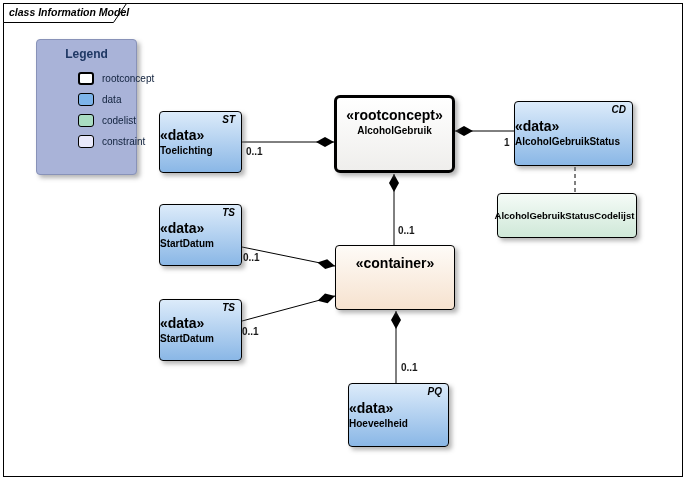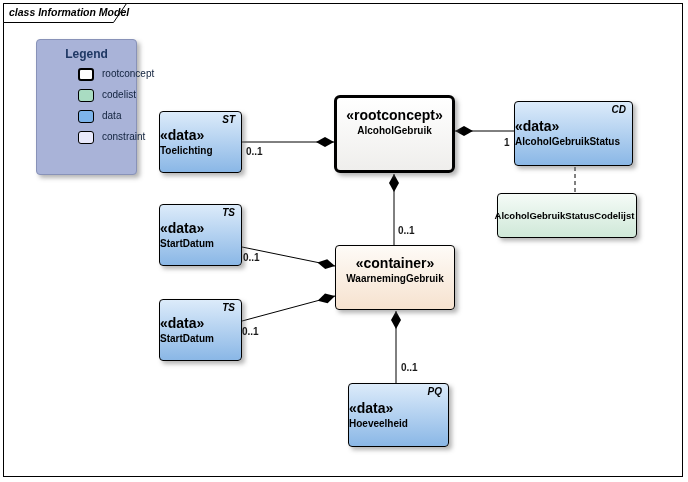--- a/index.html
+++ b/index.html
@@ -22,21 +22,21 @@
   .legend{
     position:absolute;left:36px;top:39px;width:101px;height:136px;
     background:#A9B3D8;border:1px solid #8892b8;border-radius:4px;
     box-shadow:3px 3px 4px rgba(110,110,110,0.5);z-index:2;
     box-sizing:border-box;padding:7px 0 0 10px;
   }
   .legend-title{
     text-align:center;font-size:12px;font-weight:bold;color:#1F3864;
     margin:0 10px 7px 0;
   }
-  .legend-item{display:flex;align-items:flex-start;height:21px;padding-left:31px;}
+  .legend-item{display:flex;align-items:center;height:21px;padding-left:31px;}
   .swatch{
     width:16px;height:13px;border:1.5px solid #000;border-radius:3px;
     box-sizing:border-box;flex:none;
   }
   .swatch.thick{border-width:2.5px;}
   .legend-item-label{margin-left:8px;font-size:10px;color:#10213c;}
   
   .node{
     position:absolute;border:1px solid #000;border-radius:4px;
     box-shadow:3px 3px 4px rgba(110,110,110,0.5);
@@ -105,26 +105,26 @@
 <span class="mult" style="left:242px;top:326px;">0..1</span>
 <span class="mult" style="left:401px;top:362px;">0..1</span>
 
 <div class="legend" style="background-color: rgb(169, 179, 216);">
   <div class="legend-title">Legend</div>
   <div class="legend-item">
     <span class="swatch thick" style="background-color: rgb(255, 255, 255);"></span>
     <span class="legend-item-label">rootconcept</span>
   </div>
   <div class="legend-item">
+    <span class="swatch" style="background-color: rgb(125, 180, 234);"></span>
+    <span class="legend-item-label">data</span>
+  </div>
+  <div class="legend-item">
     <span class="swatch" style="background-color: rgb(169, 220, 194);"></span>
     <span class="legend-item-label">codelist</span>
-  </div>
-  <div class="legend-item">
-    <span class="swatch" style="background-color: rgb(125, 180, 234);"></span>
-    <span class="legend-item-label">data</span>
   </div>
   <div class="legend-item">
     <span class="swatch" style="background-color: rgb(233, 233, 251);"></span>
     <span class="legend-item-label">constraint</span>
   </div>
 </div>
 
 <div class="node rootconcept-node" style="left:334px;top:95px;width:121px;height:78px;">
   <div class="stereo">«rootconcept»</div>
   <div class="nname">AlcoholGebruik</div>
@@ -160,20 +160,19 @@
     <rect x="0.5" y="0.5" width="10" height="13" fill="#ffffff" stroke="#4a78b0"></rect>
     <line x1="2" y1="3" x2="9" y2="3" stroke="#4a78b0"></line>
     <line x1="2" y1="5.5" x2="9" y2="5.5" stroke="#4a78b0"></line>
     <line x1="2" y1="8" x2="9" y2="8" stroke="#4a78b0"></line>
     <path d="M6.5,14.5 L12.5,8.5 L12.5,14.5 Z" fill="#c23b3b"></path>
   </svg>
 </div>
 
 <div class="node container-node" style="left:335px;top:245px;width:120px;height:65px;">
   <div class="stereo">«container»</div>
-  <div class="nname">WaarnemingGebruik</div>
 </div>
 
 <div class="node data-node" style="left:348px;top:383px;width:101px;height:64px;">
   <span class="marker">PQ</span>
   <div class="stereo">«data»</div>
   <div class="nname">Hoeveelheid</div>
 </div>
 
 </body></html>

